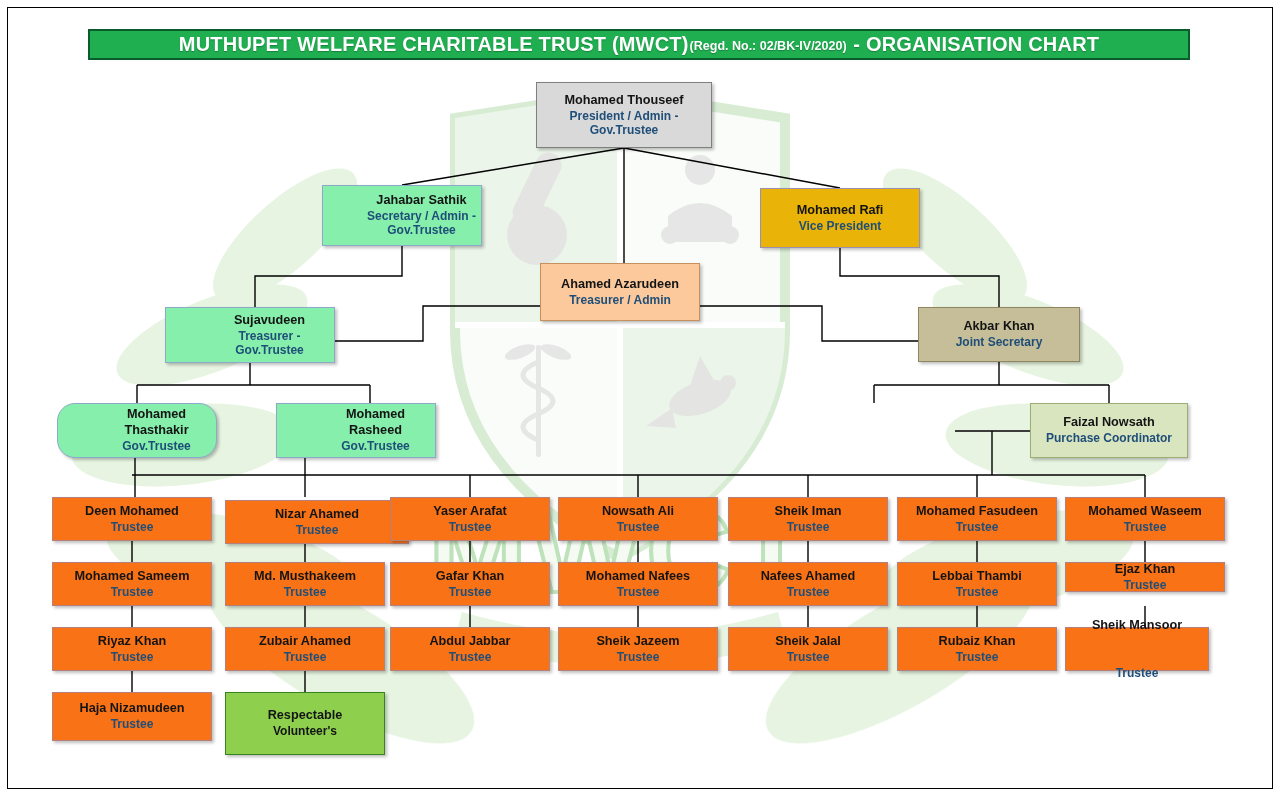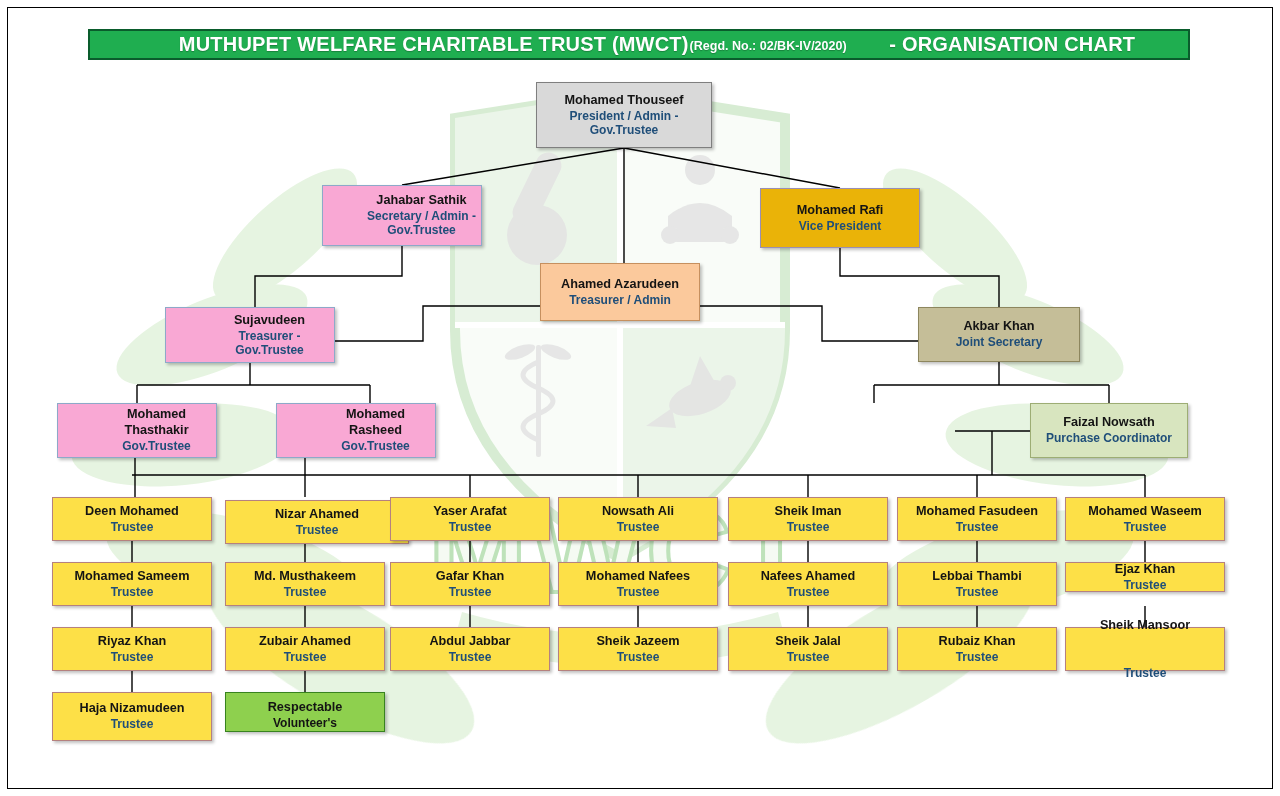--- a/index.html
+++ b/index.html
@@ -7,34 +7,34 @@
         font-family:"Liberation Sans",sans-serif;}
   .frame{position:absolute;left:7px;top:7px;width:1264px;height:780px;border:1.5px solid #000;z-index:4;pointer-events:none;}
   .watermark{position:absolute;left:0;top:0;z-index:0;}
   .connectors{position:absolute;left:0;top:0;z-index:1;}
   .connectors polyline{fill:none;stroke:#000;stroke-width:1.4;}
   .nodes{position:absolute;left:0;top:0;width:100%;height:100%;z-index:2;}
   .header{position:absolute;left:88px;top:29px;width:1102px;height:31px;z-index:3;
           background:#1fae50;border:2px solid #0a5c2c;box-sizing:border-box;
           display:flex;align-items:center;justify-content:center;white-space:pre;
           color:#fff;font-weight:bold;text-shadow:0 1px 1px rgba(0,0,0,.25);}
-  .t-main{font-size:20px;letter-spacing:.2px;margin-left:36px;}
+  .t-main{font-size:20px;letter-spacing:.2px;}
   .t-regd{font-size:12.5px;margin:3px 1px 0 1px;}
   .node{position:absolute;box-sizing:border-box;border:1.5px solid #888;
         display:flex;flex-direction:column;align-items:center;justify-content:center;
         text-align:center;font-weight:bold;box-shadow:2px 2px 3px rgba(0,0,0,.25);padding:1px 2px;}
   .node .name{font-size:12.7px;color:#141414;line-height:1.25;}
   .node .role{font-size:12px;color:#1f4e79;line-height:1.2;white-space:pre-line;}
   .c-gray  {background:#d9d9d9;border-color:#7f7f7f;}
-  .c-blue  {background:#f9a8d4;border-color:#8da9c9;padding-left:41px;}
+  .c-blue  {background:#86efac;border-color:#8da9c9;padding-left:41px;}
   .c-purple{background:#eab308;border-color:#9a8fb4;}
   .c-peach {background:#fbc99c;border-color:#c6905f;}
   .c-khaki {background:#c5be98;border-color:#8d865e;}
   .c-olive {background:#d8e5bf;border-color:#9dad74;}
-  .c-pink  {background:#fde047;border-color:#b5817f;}
+  .c-pink  {background:#f97316;border-color:#b5817f;}
   .c-green {background:#8ed04e;border-color:#38831f;}
   .c-green .role{color:#141414;}
 </style>
 </head>
 <body>
 
 <div class="page">
 
   <svg class="watermark" width="1280" height="796" viewBox="0 0 1280 796">
     <g opacity="0.5">
@@ -149,21 +149,21 @@
         <div class="role">Treasurer / Admin</div>
       </div>
       <div class="node c-blue" style="left: 165px; top: 307px; width: 170px; height: 56px;">
         <div class="name">Sujavudeen</div>
         <div class="role">Treasurer - Gov.Trustee</div>
       </div>
       <div class="node c-khaki" style="left: 918px; top: 307px; width: 162px; height: 55px;">
         <div class="name">Akbar Khan</div>
         <div class="role">Joint Secretary</div>
       </div>
-      <div class="node c-blue" style="left: 57px; top: 403px; width: 160px; height: 55px;">
+      <div class="node c-blue" style="left: 57px; top: 403px; width: 160px; height: 55px; border-radius: 18px;">
         <div class="name">Mohamed Thasthakir</div>
         <div class="role">Gov.Trustee</div>
       </div>
       <div class="node c-blue" style="left: 276px; top: 403px; width: 160px; height: 55px;">
         <div class="name">Mohamed Rasheed</div>
         <div class="role">Gov.Trustee</div>
       </div>
       <div class="node c-olive" style="left: 1030px; top: 403px; width: 158px; height: 55px;">
         <div class="name">Faizal Nowsath</div>
         <div class="role">Purchase Coordinator</div>
@@ -189,21 +189,21 @@
         <div class="role">Trustee</div>
       </div>
       <div class="node c-pink" style="left: 225px; top: 562px; width: 160px; height: 44px;">
         <div class="name">Md. Musthakeem</div>
         <div class="role">Trustee</div>
       </div>
       <div class="node c-pink" style="left: 225px; top: 627px; width: 160px; height: 44px;">
         <div class="name">Zubair Ahamed</div>
         <div class="role">Trustee</div>
       </div>
-      <div class="node c-green" style="left: 225px; top: 692px; width: 160px; height: 40px; justify-content: flex-end;">
+      <div class="node c-green" style="left: 225px; top: 692px; width: 160px; height: 63px;">
         <div class="name">Respectable</div>
         <div class="role">Volunteer's</div>
       </div>
       <div class="node c-pink" style="left: 390px; top: 497px; width: 160px; height: 44px;">
         <div class="name">Yaser Arafat</div>
         <div class="role">Trustee</div>
       </div>
       <div class="node c-pink" style="left: 390px; top: 562px; width: 160px; height: 44px;">
         <div class="name">Gafar Khan</div>
         <div class="role">Trustee</div>
@@ -249,20 +249,20 @@
         <div class="role">Trustee</div>
       </div>
       <div class="node c-pink" style="left: 1065px; top: 497px; width: 160px; height: 44px;">
         <div class="name">Mohamed Waseem</div>
         <div class="role">Trustee</div>
       </div>
       <div class="node c-pink" style="left: 1065px; top: 562px; width: 160px; height: 30px;">
         <div class="name">Ejaz Khan</div>
         <div class="role">Trustee</div>
       </div>
-      <div class="node c-pink" style="left: 1065px; top: 627px; width: 160px; height: 44px; gap: 32px;">
+      <div class="node c-pink" style="left: 1065px; top: 627px; width: 144px; height: 44px; gap: 32px;">
         <div class="name">Sheik Mansoor</div>
         <div class="role">Trustee</div>
       </div>
     </div>
 
   <div class="frame"></div>
 </div>
 
 </body></html>

